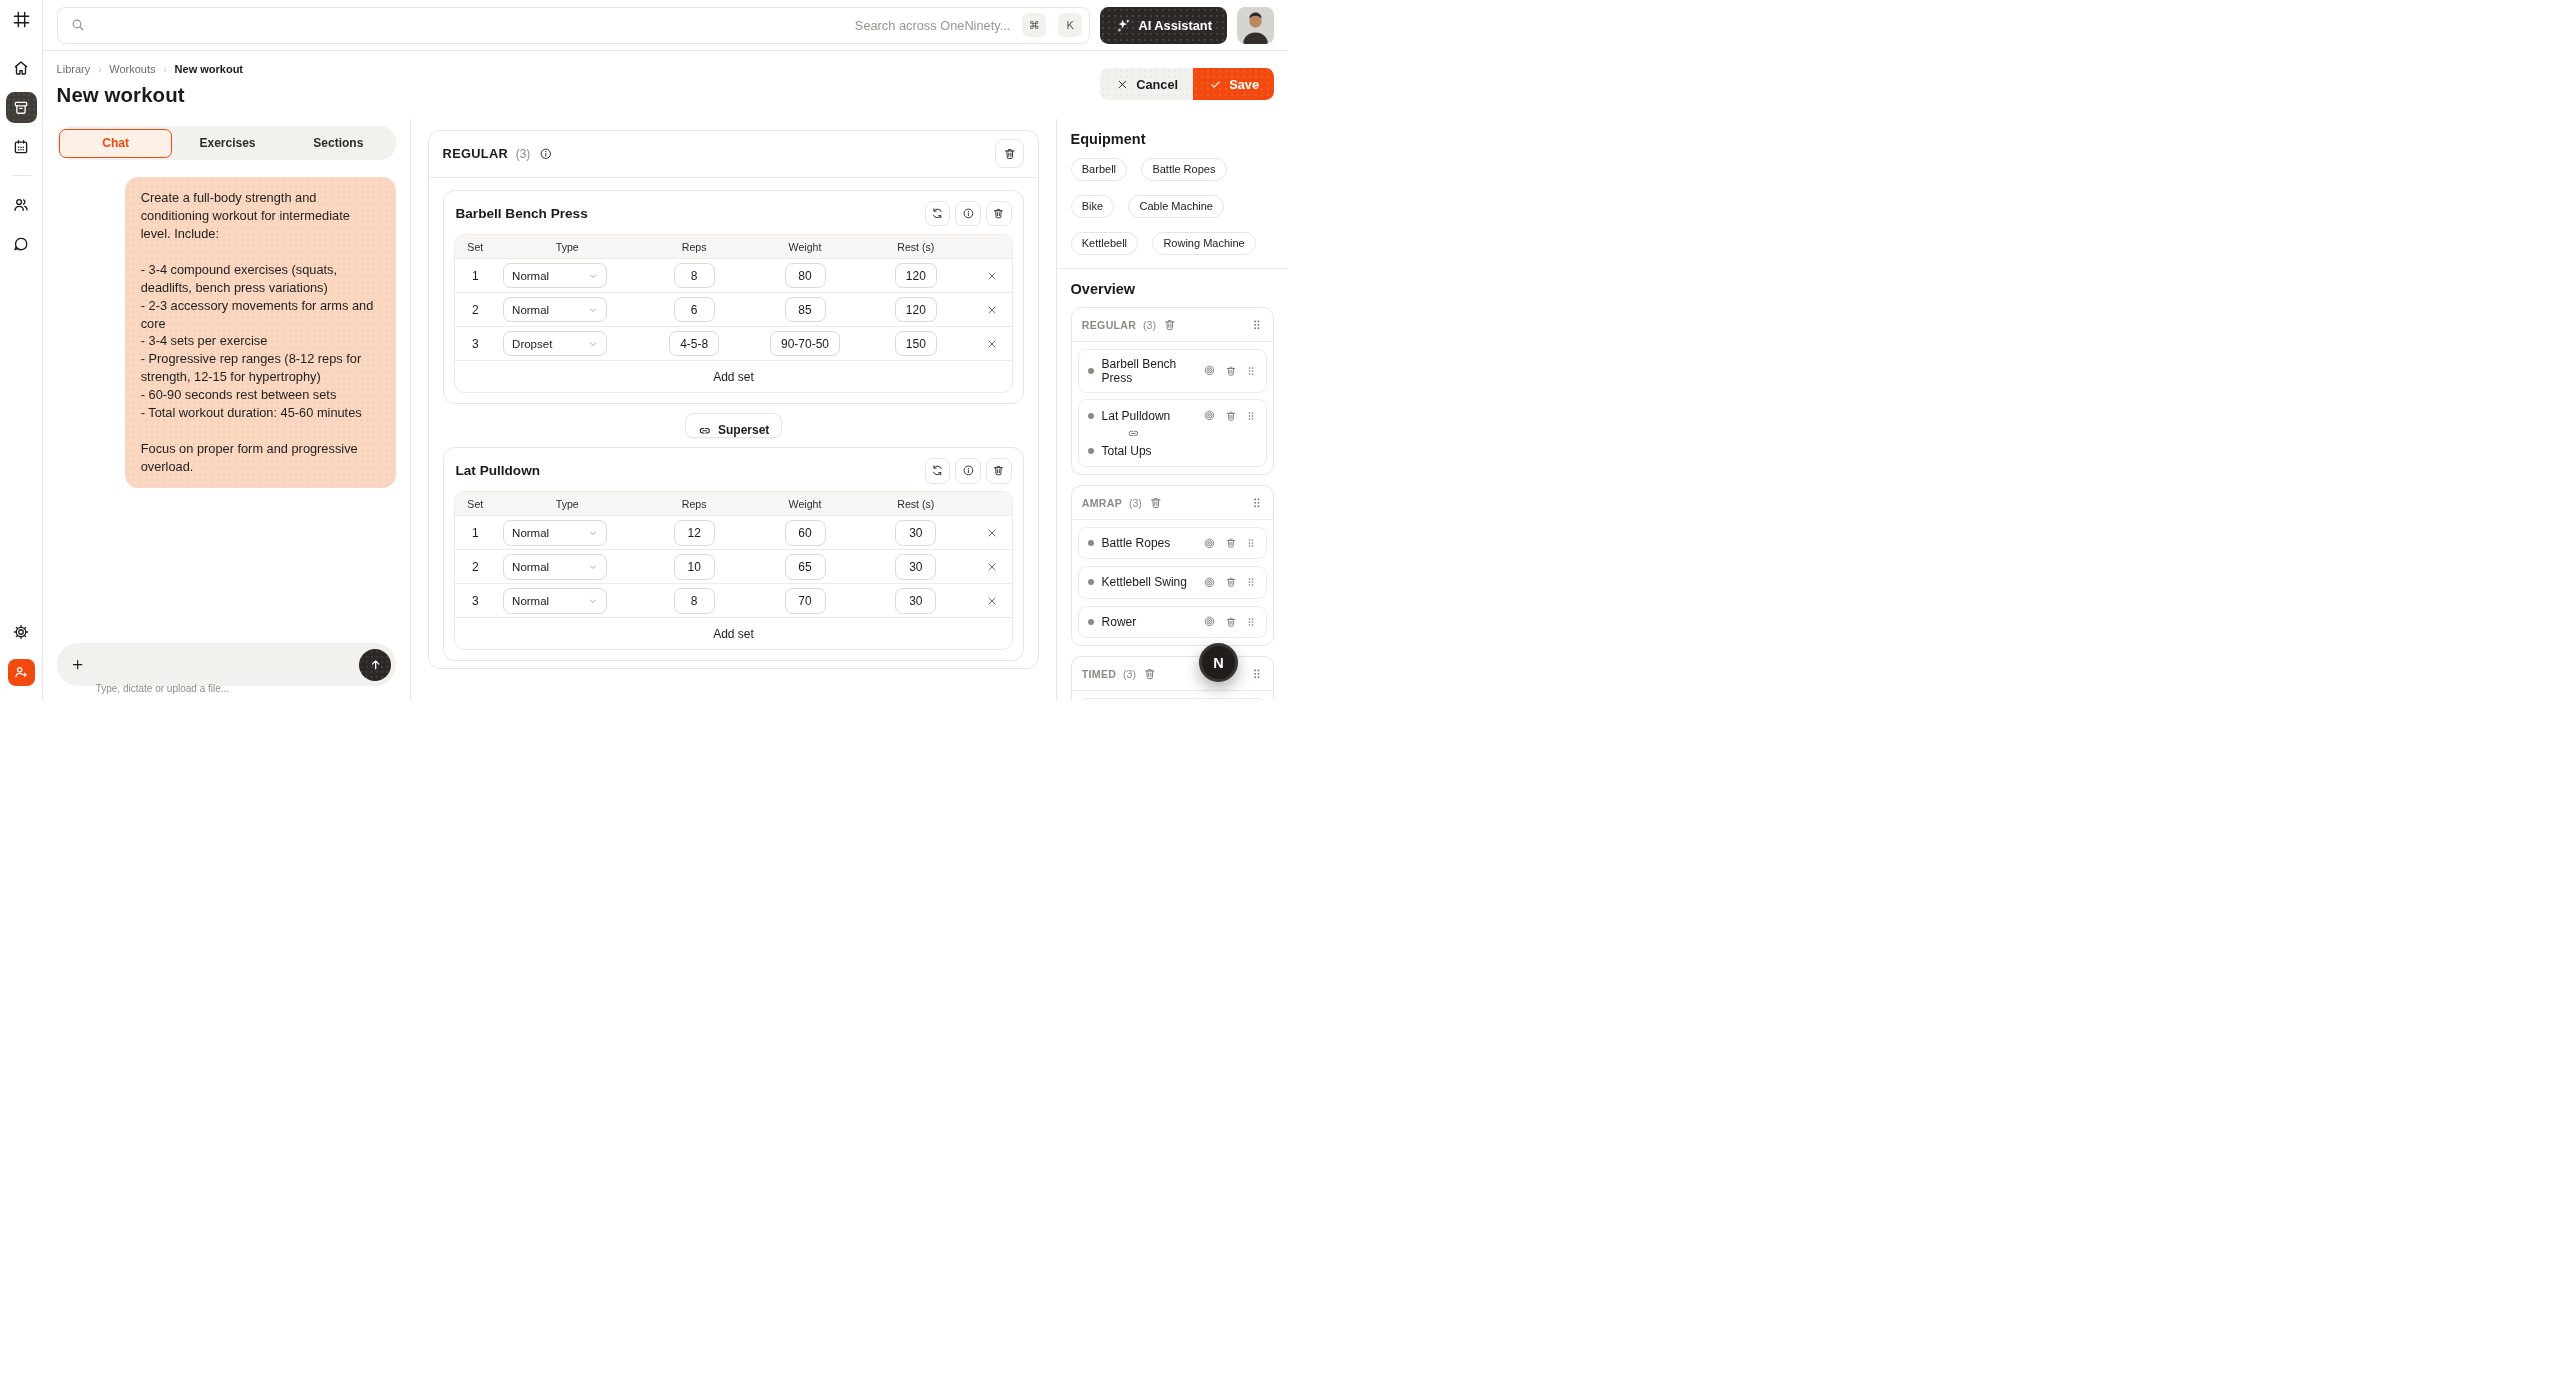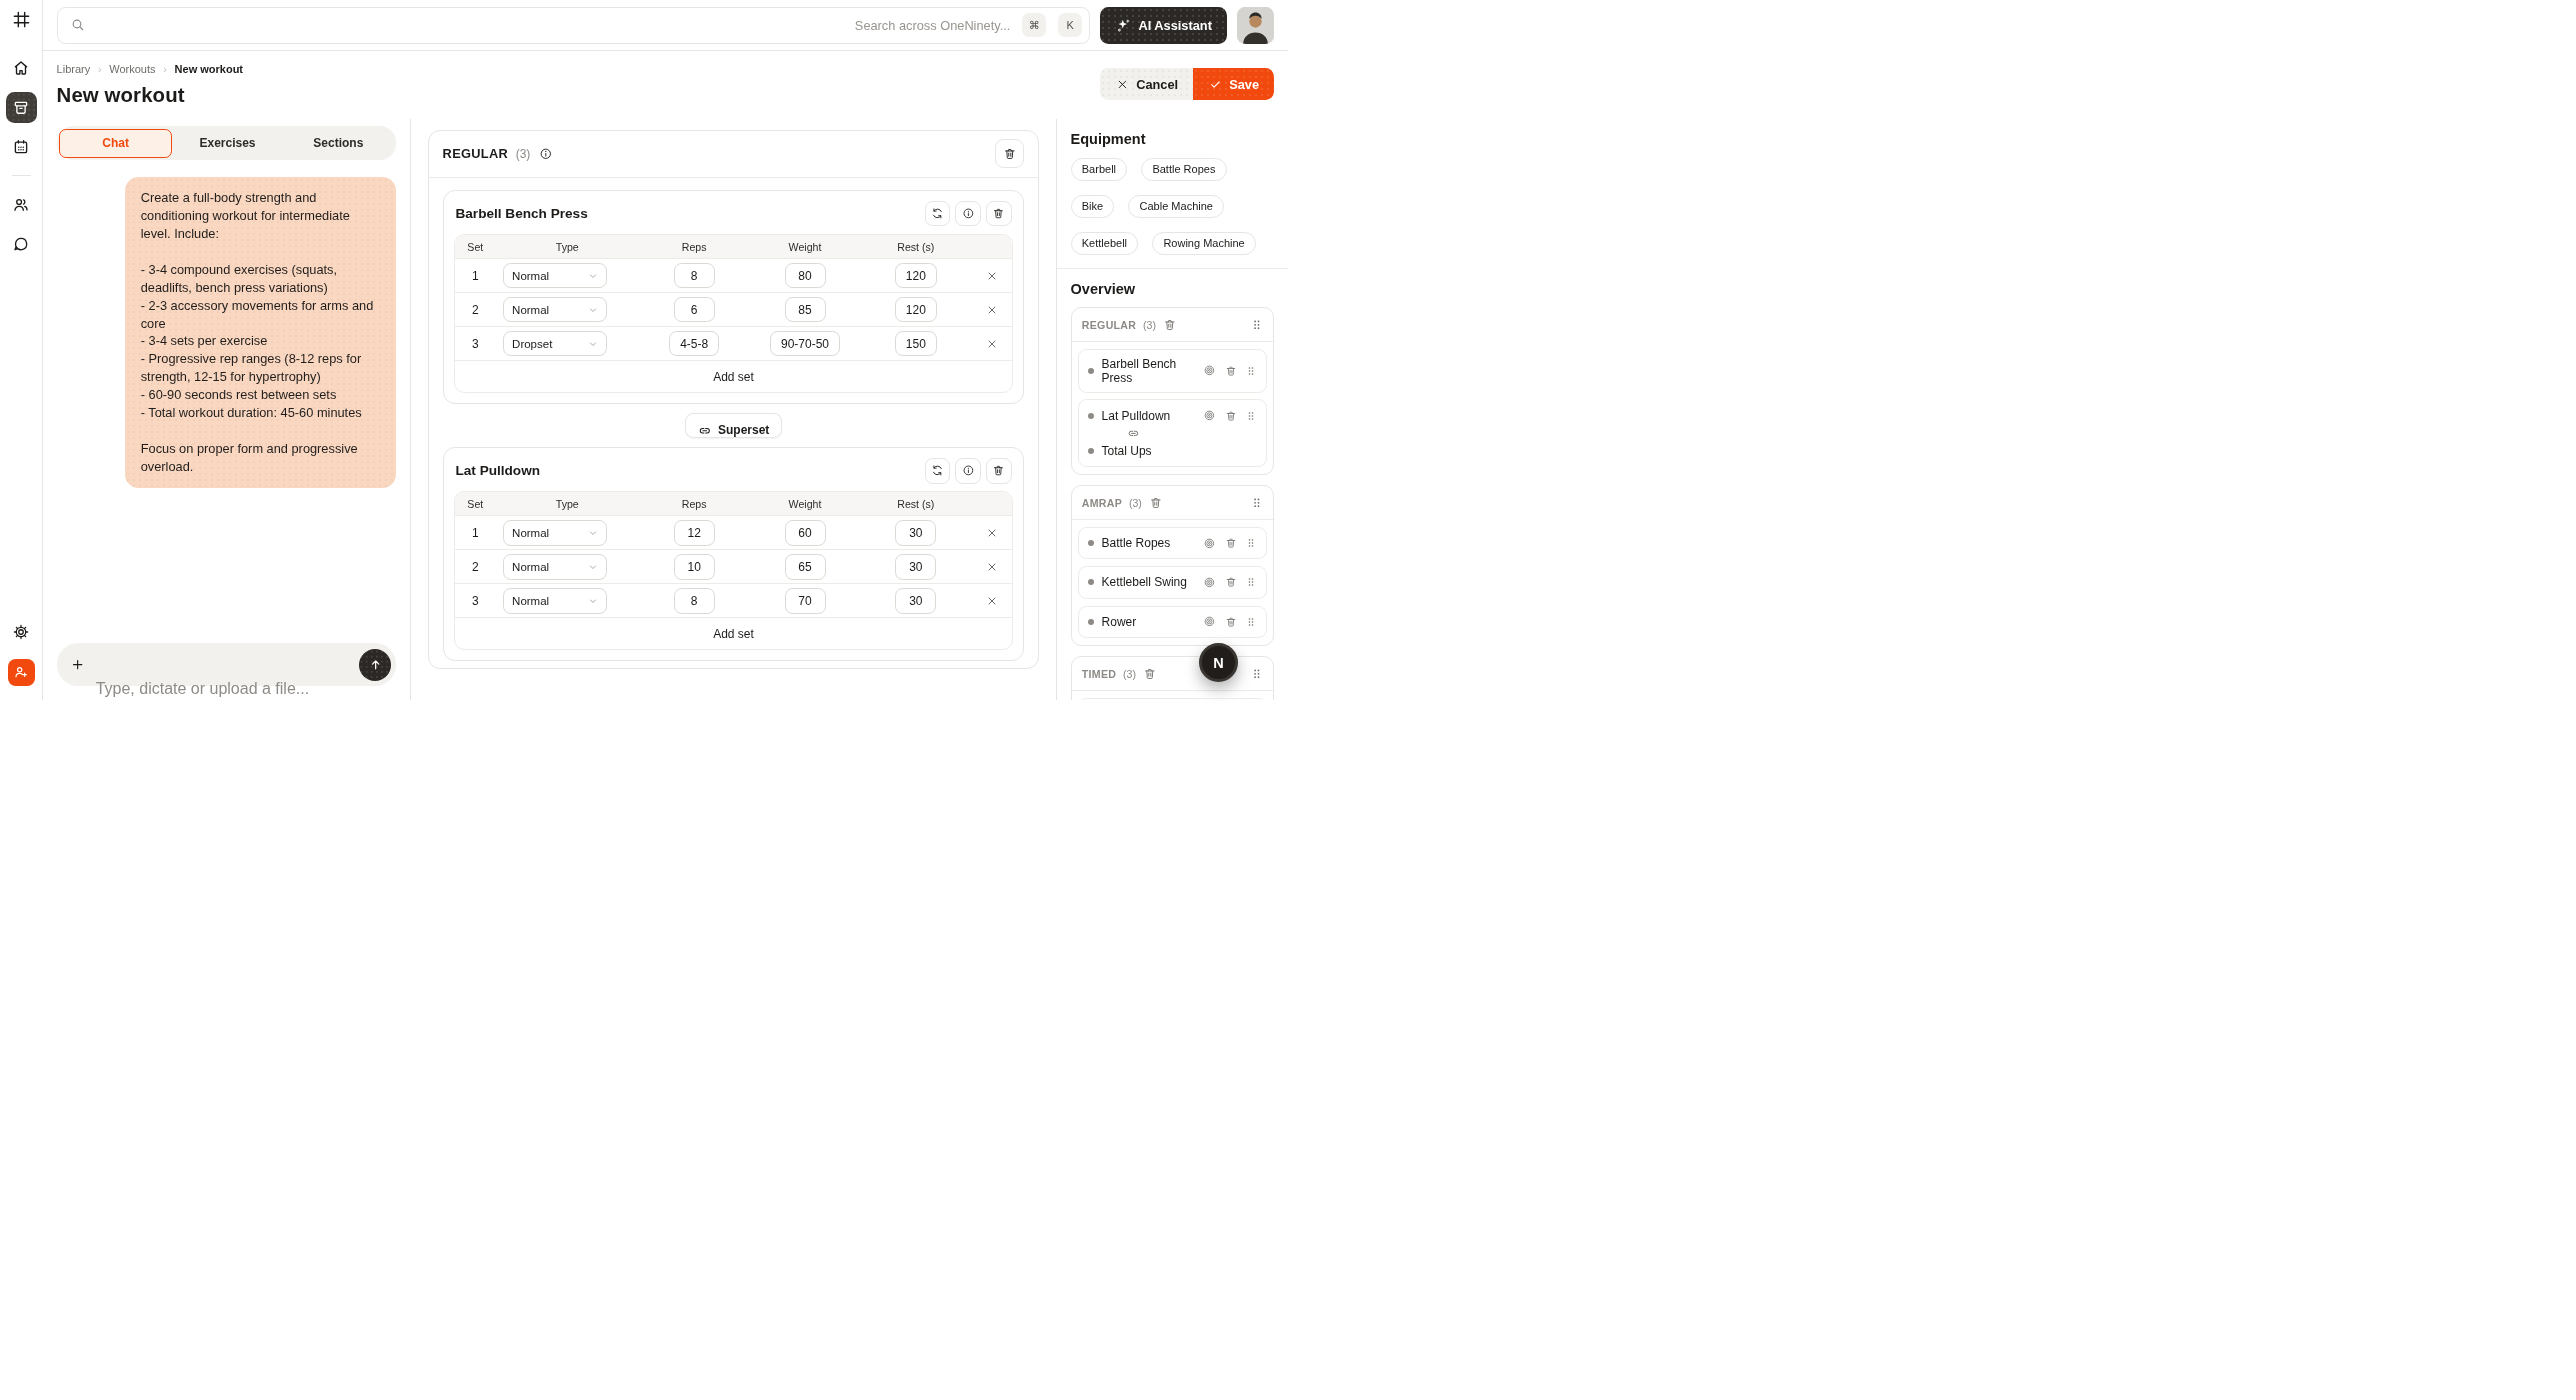--- a/index.html
+++ b/index.html
@@ -54,21 +54,21 @@
   
   .content{flex:1;display:flex;min-height:0;}
 
   .chat-panel{width:368px;flex:none;border-right:0.9px solid var(--line);display:flex;flex-direction:column;min-height:0;}
   .tabs{margin:6.8px 13.6px 0;background:var(--seg);border-radius:16px;padding:2.6px;display:flex;height:34px;flex:none;}
   .tab{flex:1;border:none;background:transparent;border-radius:6.8px;font-size:12px;font-weight:600;color:var(--ink2);display:flex;align-items:center;justify-content:center;}
   .tab.active{background:var(--peach-soft);border:1.3px solid var(--orange);color:var(--orange);font-weight:700;}
   .bubble{width:271px;margin:17px 13.6px 0 auto;background:var(--peach);background-image:radial-gradient(rgba(0,0,0,.035) 0.9px,transparent 1px);background-size:6px 6px;border-radius:13.6px;padding:12px 15.3px;font-size:12.8px;line-height:1.4;color:#201e1c;white-space:pre-line;}
   .chat-spacer{flex:1;}
   .chat-inputbar{margin:0 13.6px 13.6px;height:43px;background:var(--seg);border-radius:21px;display:flex;align-items:center;padding:0 5.1px 0 13.6px;gap:10.2px;flex:none;}
-  .chat-inputbar input{flex:1;border:none;outline:none;background:transparent;font-size:16px;color:var(--ink);margin-top:48px;}
+  .chat-inputbar input{flex:1;border:none;outline:none;background:transparent;font-size:10px;color:var(--ink);margin-top:48px;}
   .chat-inputbar input::placeholder{color:#8e8b86;}
   .plus-ic{color:var(--ink);}
   .send-btn{width:32px;height:32px;border-radius:50%;border:none;background-color:var(--dark);background-image:radial-gradient(rgba(255,255,255,.12) 0.9px,transparent 1px);background-size:5.1px 5.1px;color:#fff;display:flex;align-items:center;justify-content:center;flex:none;}
 
   .center{flex:1;min-width:0;padding:10.2px 17px 0;overflow:hidden;}
   .board{border:0.9px solid var(--line);border-radius:12px;background:#fff;}
   .board-head{height:47px;display:flex;align-items:center;gap:7.7px;padding:0 13.6px;border-bottom:0.9px solid var(--line2);}
   .board-title{font-size:12.8px;font-weight:700;letter-spacing:0.3px;}
   .board-count{font-size:12px;color:var(--mut2);}
   .info-ic{color:var(--ink);margin-left:0.9px;}

